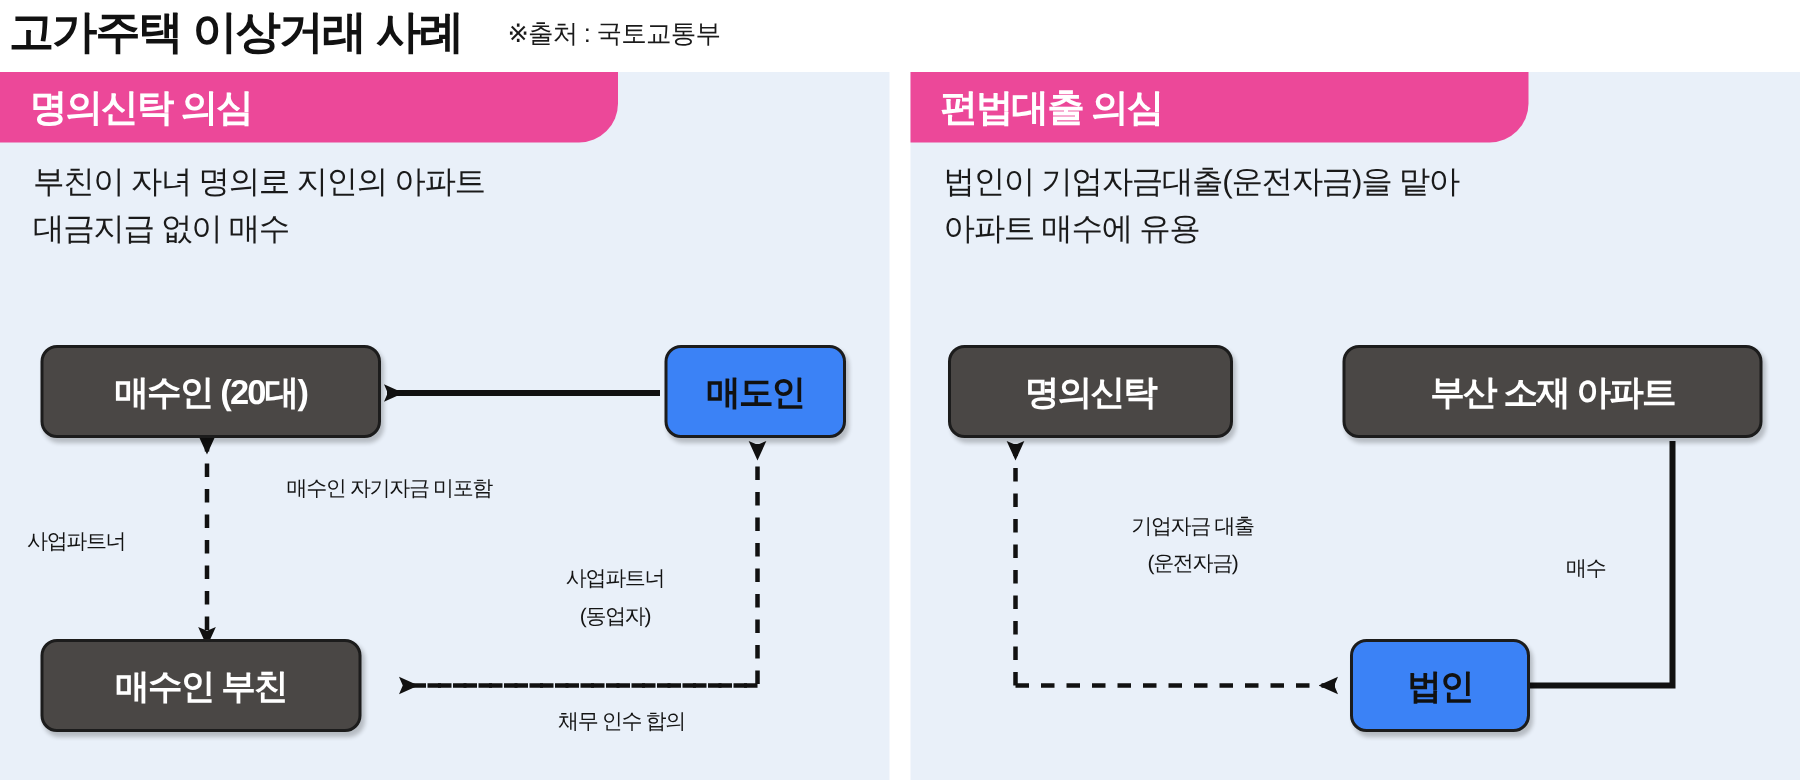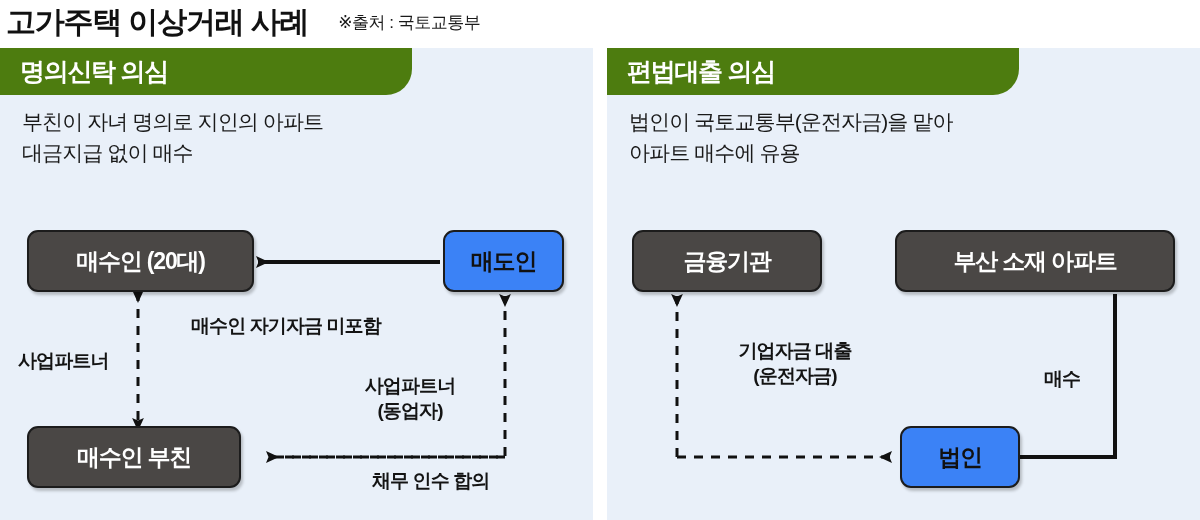--- a/index.html
+++ b/index.html
@@ -30,21 +30,21 @@
   
   .panel {
     position: absolute; top: 48px; height: 472px;
     background: #e9f0f9;
   }
   .panel-left  { left: 0;   width: 593px; }
   .panel-right { left: 607px; width: 593px; }
 
   .panel-header {
     position: absolute; left: 0; top: 0; height: 47px;
-    background: #4d7c0f;
+    background: #ec4899;
     display: flex; align-items: center;
   }
   .panel-header-left  { width: 412px; border-bottom-right-radius: 26px; }
   .panel-header-right { width: 412px; border-bottom-right-radius: 26px; }
   .panel-header-text {
     color: #ffffff; font-size: 25px; font-weight: bold;
     letter-spacing: -1.3px; margin-left: 20px; white-space: nowrap;
   }
 
   .panel-desc {
@@ -69,21 +69,21 @@
   }
   .node-light {
     background: #3b82f6; color: #111111;
     border: 2px solid #1c1c1c;
     box-shadow: 2px 3px 3px rgba(0,0,0,0.22);
   }
 
   
   .edge-label {
     position: absolute;
-    font-size: 19px; color: #141414; font-weight: 700;
+    font-size: 14px; color: #141414; font-weight: 400;
     letter-spacing: -0.9px; line-height: 25px;
     white-space: pre-line;
   }
   .edge-label.center { text-align: center; }
 
   svg.edges { position: absolute; left: 0; top: 0; width: 593px; height: 472px; overflow: visible; }
 </style>
 </head>
 <body>
 
@@ -143,41 +143,41 @@
 
     <div class="edge-label" style="left:372px; top:420px;">채무 인수 합의</div>
   </div>
 
   <div class="panel panel-right">
 
     <div class="panel-header panel-header-right">
       <span class="panel-header-text">편법대출 의심</span>
     </div>
 
-    <div class="panel-desc">법인이 국토교통부(운전자금)을 맡아
+    <div class="panel-desc">법인이 기업자금대출(운전자금)을 맡아
 아파트 매수에 유용</div>
 
     <svg class="edges">
       <defs>
         <marker id="arrL2" markerWidth="13" markerHeight="13" refX="11" refY="6.5" orient="auto" markerUnits="userSpaceOnUse">
           <path d="M0,6.5 L13,0.6 L10.5,6.5 L13,12.4 Z" fill="#111111"></path>
         </marker>
         <marker id="arrR2" markerWidth="13" markerHeight="13" refX="11" refY="6.5" orient="auto" markerUnits="userSpaceOnUse">
           <path d="M0,6.5 L13,0.6 L10.5,6.5 L13,12.4 Z" fill="#111111"></path>
         </marker>
       </defs>
 
       <path d="M 70,409 L 70,248" fill="none" stroke="#111111" stroke-width="3" stroke-dasharray="9,8" marker-end="url(#arrR2)"></path>
       <path d="M 70,409 L 283,409" fill="none" stroke="#111111" stroke-width="3" stroke-dasharray="9,8" marker-end="url(#arrR2)"></path>
 
       <path d="M 508,246 L 508,409 L 405,409" fill="none" stroke="#111111" stroke-width="4" marker-end="url(#arrL2)"></path>
     </svg>
 
     <div class="node node-dark" style="left:25px; top:182px; width:190px; height:62px;">
-      <span>금융기관</span>
+      <span>명의신탁</span>
     </div>
 
     <div class="node node-dark" style="left:288px; top:182px; width:280px; height:62px;">
       <span>부산 소재 아파트</span>
     </div>
 
     <div class="node node-light" style="left:293px; top:378px; width:120px; height:62px;">
       <span>법인</span>
     </div>
 

